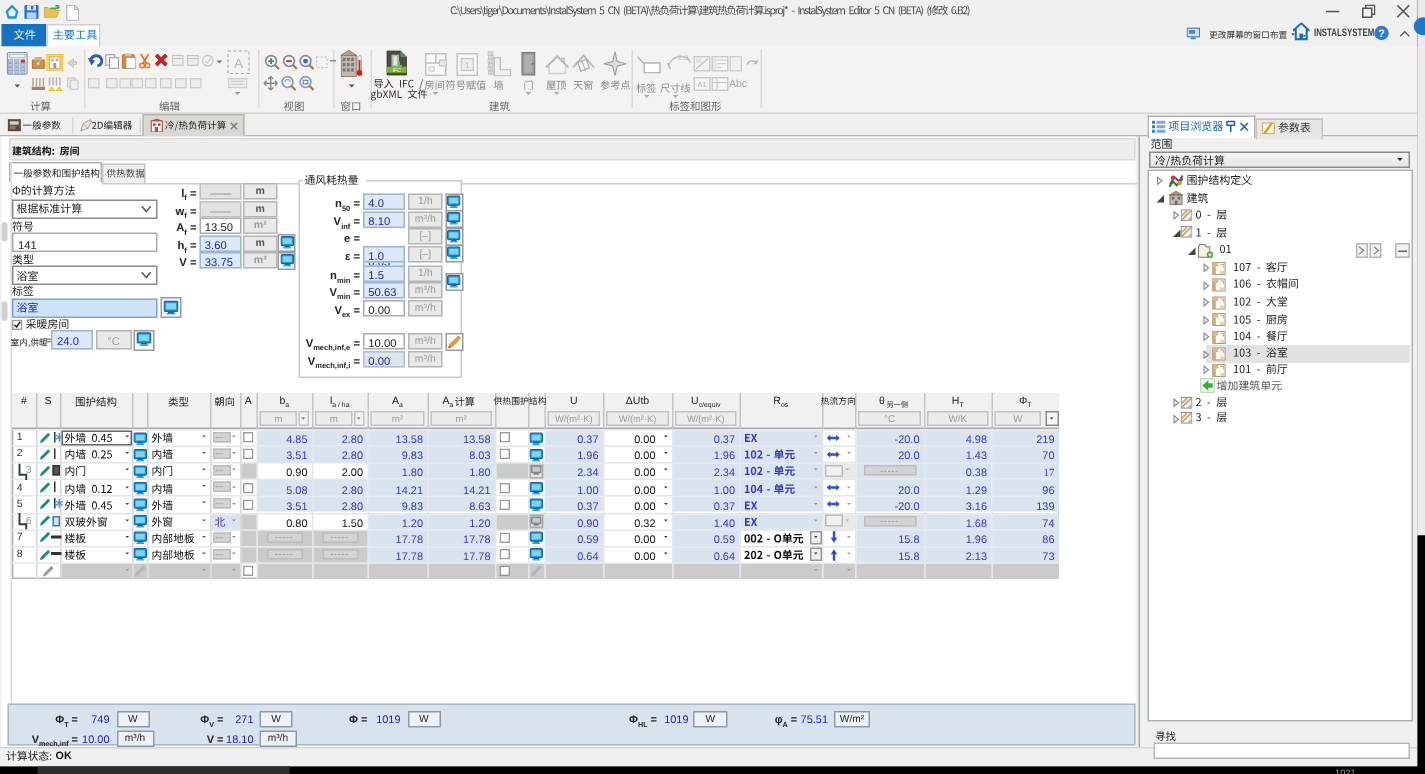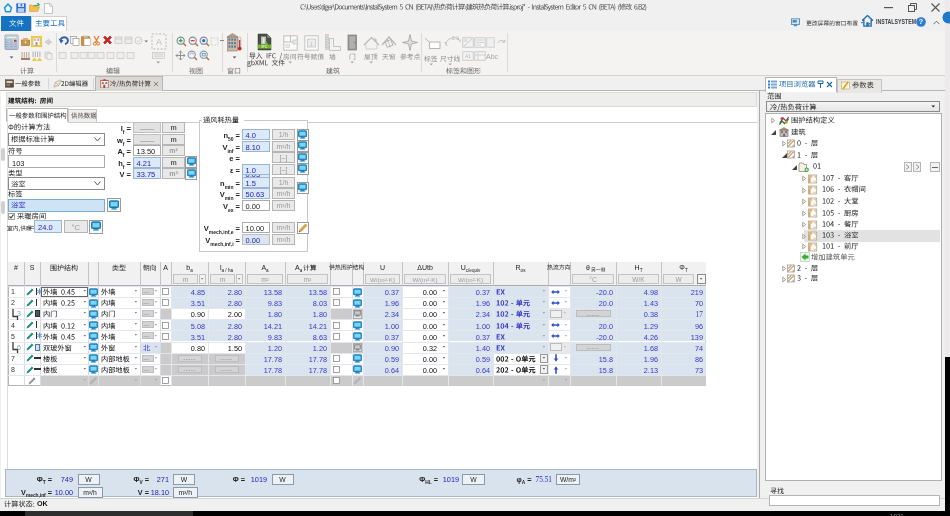--- a/index.html
+++ b/index.html
@@ -779,21 +779,21 @@
   </svg>
 <div style="position:absolute;left:8px;top:147px;font-size:0;line-height:0;">
     <svg style="overflow:visible;display:block;" width="14.6" height="9.1" viewBox="0 0 14.6 9.1">
       <g fill="#222" transform="translate(0,6.72) scale(0.007300,-0.007300)">
         <use href="#r7B26" x="0"></use>
         <use href="#r53F7" x="1000"></use>
       </g>
     </svg>
   </div>
 <div style="position:absolute;left:8px;top:155px;width:97px;height:13px;background:#fff;border:1px solid #ababab;">
-    <span style="position:absolute;left:3px;top:2.5px;font-size:7.5px;color:#222;font-family:Liberation Sans">103</span>
+    <span style="position:absolute;left:3px;top:2.5px;font-size:7.5px;color:#222;font-family:Liberation Sans">141</span>
   </div>
 <div style="position:absolute;left:8px;top:168.5px;font-size:0;line-height:0;">
     <svg style="overflow:visible;display:block;" width="14.6" height="9.1" viewBox="0 0 14.6 9.1">
       <g fill="#222" transform="translate(0,6.72) scale(0.007300,-0.007300)">
         <use href="#r7C7B" x="0"></use>
         <use href="#r578B" x="1000"></use>
       </g>
     </svg>
   </div>
 <div style="position:absolute;left:8px;top:177px;width:97px;height:13px;background:#fff;border:1px solid #8a8a8a;"></div>
@@ -895,21 +895,21 @@
 <div style="position:absolute;left:133px;top:145px;width:28px;height:11px;background:#fff;border:1px solid #ababab;">
     <span style="position:absolute;left:2.5px;top:1px;font-size:7.5px;color:#222;font-family:Liberation Sans">13.50</span>
   </div>
 <div style="position:absolute;left:162px;top:145px;width:23px;height:11px;background:#e9e9e9;border:1px solid #b5b5b5;">
     <span style="position:absolute;left:0;right:0;text-align:center;top:1px;font-size:7px;color:#9a9a9a;font-weight:bold;font-family:Liberation Sans">m²</span>
   </div>
 <div style="position:absolute;left:100px;top:156.5px;width:31px;height:12px;">
     <span style="position:absolute;right:0;top:2px;font-size:7.5px;color:#222;font-weight:bold;font-family:Liberation Sans">h<sub style="font-size:5px">f</sub> =</span>
   </div>
 <div style="position:absolute;left:133px;top:156.5px;width:28px;height:11px;background:#dce9f8;border:1px solid #9ab6d0;">
-    <span style="position:absolute;left:2.5px;top:1px;font-size:7.5px;color:#2222bb;font-family:Liberation Sans">4.21</span>
+    <span style="position:absolute;left:2.5px;top:1px;font-size:7.5px;color:#2222bb;font-family:Liberation Sans">3.60</span>
   </div>
 <div style="position:absolute;left:162px;top:156.5px;width:23px;height:11px;background:#e9e9e9;border:1px solid #b5b5b5;">
     <span style="position:absolute;left:0;right:0;text-align:center;top:1px;font-size:7px;color:#555;font-weight:bold;font-family:Liberation Sans">m</span>
   </div>
 <div style="position:absolute;left:185px;top:156.0px;width:12px;height:12px;background:#f8f8f8;border:1px solid #9a9a9a;"></div>
 <svg style="position:absolute;left:186.5px;top:157.0px" width="9" height="9" viewBox="0 0 12 12">
     <rect x="0.5" y="1" width="11" height="8" rx="1" fill="#1b9dd9" stroke="#1565a0" stroke-width="1"></rect>
     <rect x="2" y="2.5" width="8" height="5" fill="#7fd4f2"></rect>
     <rect x="3.5" y="9" width="5" height="1.4" fill="#1565a0"></rect>
     <rect x="2.5" y="10.4" width="7" height="1.1" fill="#1b9dd9"></rect>
@@ -1856,21 +1856,21 @@
   </svg>
 <svg style="position:absolute;left:564px;top:334.59999999999997px" width="3.8" height="2" viewBox="0 0 6 4">
     <path d="M0.5 0.5 L3 3.2 L5.5 0.5 Z" fill="#999"></path>
   </svg>
 <div style="position:absolute;left:571px;top:331.4px;width:45px;height:10.1px;background:#dae4ef;"></div>
 <div style="position:absolute;left:613px;top:332.59999999999997px;width:0;display:flex;justify-content:flex-end;">
     <span style="font-size:7.3px;color:#3737c4;font-family:Liberation Sans;white-space:nowrap;">-20.0</span>
   </div>
 <div style="position:absolute;left:617px;top:331.4px;width:44px;height:10.1px;background:#dae4ef;"></div>
 <div style="position:absolute;left:658px;top:332.59999999999997px;width:0;display:flex;justify-content:flex-end;">
-    <span style="font-size:7.3px;color:#3737c4;font-family:Liberation Sans;white-space:nowrap;">4.26</span>
+    <span style="font-size:7.3px;color:#3737c4;font-family:Liberation Sans;white-space:nowrap;">3.16</span>
   </div>
 <div style="position:absolute;left:662px;top:331.4px;width:44px;height:10.1px;background:#dae4ef;"></div>
 <div style="position:absolute;left:703px;top:332.59999999999997px;width:0;display:flex;justify-content:flex-end;">
     <span style="font-size:7.3px;color:#3737c4;font-family:Liberation Sans;white-space:nowrap;">139</span>
   </div>
 <svg style="position:absolute;left:11.5px;top:342.0px" width="7" height="11" viewBox="0 0 7 11">
     <path d="M1 0 L1 7.5 L5.5 7.5 L5.5 11" fill="none" stroke="#3a3a3a" stroke-width="1.3"></path>
   </svg>
 <div style="position:absolute;left:21px;top:343.7px;width:0;display:flex;justify-content:flex-end;">
     <span style="font-size:7.0px;color:#8a98b0;font-family:Liberation Sans;white-space:nowrap;">6</span>
@@ -2309,21 +2309,21 @@
 <div style="position:absolute;left:459px;top:475.2px;width:0;display:flex;justify-content:flex-end;">
     <span style="font-family:Liberation Sans;font-size:7.3px;color:#2222bb;white-space:nowrap">1019</span>
   </div>
 <div style="position:absolute;left:462px;top:474.0px;width:23px;height:11px;background:#eef2f6;border:1px solid #8a9aaa;">
     <span style="position:absolute;left:0;right:0;top:1.3px;text-align:center;font-size:6.8px;color:#222;font-family:Liberation Sans">W</span>
   </div>
 <div style="position:absolute;left:531.5px;top:475.2px;width:0;display:flex;justify-content:flex-end;white-space:nowrap">
     <span style="font-family:Liberation Sans;font-size:7.3px;color:#222;font-weight:bold">φ<sub style="font-size:4.8px">A</sub> =</span>
   </div>
 <div style="position:absolute;left:552px;top:475.2px;width:0;display:flex;justify-content:flex-end;">
-    <span style="font-family:Liberation Serif, serif;font-size:7.3px;color:#2222bb;white-space:nowrap">75.51</span>
+    <span style="font-family:Liberation Sans, sans-serif;font-size:7.3px;color:#2222bb;white-space:nowrap">75.51</span>
   </div>
 <div style="position:absolute;left:556px;top:474.0px;width:24px;height:11px;background:#eef2f6;border:1px solid #8a9aaa;">
     <span style="position:absolute;left:0;right:0;top:1.3px;text-align:center;font-size:6.8px;color:#222;font-family:Liberation Sans">W/m²</span>
   </div>
 <div style="position:absolute;left:52px;top:487.9px;width:0;display:flex;justify-content:flex-end;white-space:nowrap">
     <span style="font-family:Liberation Sans;font-size:7.3px;color:#222;font-weight:bold">V<sub style="font-size:4.8px">mech,inf</sub> =</span>
   </div>
 <div style="position:absolute;left:73px;top:487.9px;width:0;display:flex;justify-content:flex-end;">
     <span style="font-family:Liberation Sans;font-size:7.3px;color:#2222bb;white-space:nowrap">10.00</span>
   </div>

